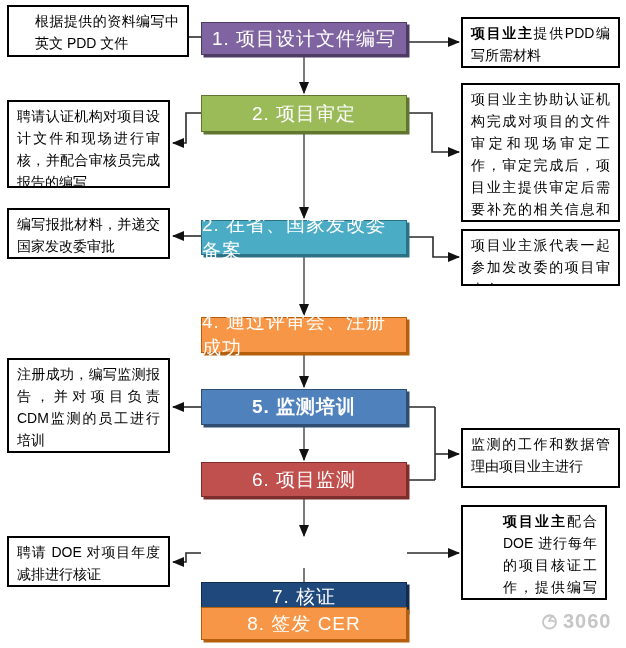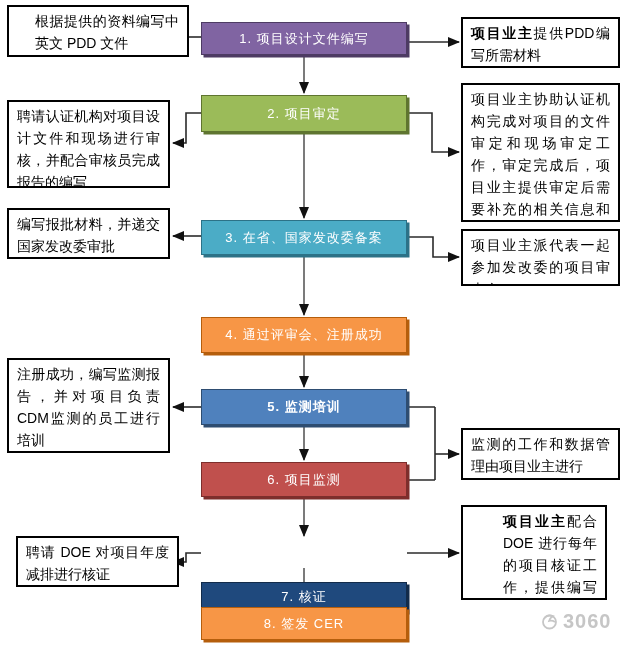--- a/index.html
+++ b/index.html
@@ -5,21 +5,21 @@
   html,body{margin:0;padding:0;background:#ffffff;}
   .canvas{
     position:relative;width:626px;height:648px;background:#ffffff;overflow:hidden;
     font-family:"Liberation Sans","DejaVu Sans",sans-serif;
   }
   .arrows{position:absolute;left:0;top:0;width:626px;height:648px;z-index:1;}
   .step{
     position:absolute;left:201px;width:206px;z-index:2;
     box-sizing:border-box;
     display:flex;align-items:center;justify-content:center;
-    color:#ffffff;font-size:13px;letter-spacing:1px;
+    color:#ffffff;font-size:19px;letter-spacing:1px;
     border:1px solid var(--edge,#333);
     box-shadow:2.5px 2.5px 0 var(--edge,#333);
     background:#888;
   }
   .step.bold{font-weight:bold;}
   #step-1{top:22px;height:33px;}
   #step-2{top:95px;height:37px;}
   #step-3{top:220px;height:35px;}
   #step-4{top:317px;height:36px;}
   #step-5{top:389px;height:36px;}
@@ -30,25 +30,25 @@
     position:absolute;z-index:2;box-sizing:border-box;
     background:#ffffff;border:2px solid #000000;
     font-size:14px;line-height:22px;color:#000;
     padding:3px 8px;text-align:justify;overflow:hidden;
   }
   .note b{font-weight:bold;}
   #lnote-1{left:7px;top:5px;width:182px;height:52px;padding-left:26px;}
   #lnote-2{left:7px;top:100px;width:163px;height:88px;}
   #lnote-3{left:7px;top:208px;width:163px;height:51px;}
   #lnote-4{left:7px;top:358px;width:163px;height:95px;}
-  #lnote-5{left:16px;top:536px;width:163px;height:51px;}
+  #lnote-5{left:7px;top:536px;width:163px;height:51px;}
   #rnote-1{left:461px;top:17px;width:159px;height:51px;}
   #rnote-2{left:461px;top:83px;width:159px;height:139px;}
   #rnote-3{left:461px;top:229px;width:159px;height:57px;}
-  #rnote-4{left:461px;top:428px;width:159px;height:52px;}
+  #rnote-4{left:461px;top:428px;width:159px;height:60px;}
   #rnote-5{left:461px;top:505px;width:146px;height:95px;padding-left:40px;}
   .watermark{
     position:absolute;left:540px;top:610px;z-index:3;
     display:flex;align-items:center;gap:4px;
     color:#c6c6c6;
   }
   .watermark .wm-text{
     font-size:20px;font-weight:bold;letter-spacing:1px;
     text-shadow:1px 1px 0 #ffffff;
   }
@@ -85,21 +85,21 @@
       <path d="M201 407 L173 407" marker-end="url(#ah)"></path>
       <path d="M407 407 L435 407 M407 480 L435 480 M435 407 L435 480"></path>
       <path d="M435 454 L459 454" marker-end="url(#ah)"></path>
       <path d="M201 553 L186 553 L186 562 L173 562" marker-end="url(#ah)"></path>
       <path d="M407 553 L459 553" marker-end="url(#ah)"></path>
     </g>
   </svg>
 
   <div class="step" id="step-1" style="background-color: rgb(128, 100, 162); --edge: #4d3b63;">1. 项目设计文件编写</div>
   <div class="step" id="step-2" style="background-color: rgb(155, 187, 89); --edge: #5f7530;">2. 项目审定</div>
-  <div class="step" id="step-3" style="background-color: rgb(75, 172, 198); --edge: #2c7287;">3. 在省、国家发改委备案</div>
+  <div class="step" id="step-3" style="background-color: rgb(75, 172, 198); --edge: #2c7287;">2. 在省、国家发改委备案</div>
   <div class="step" id="step-4" style="background-color: rgb(247, 150, 70); --edge: #b55e0c;">4. 通过评审会、注册成功</div>
   <div class="step bold" id="step-5" style="background-color: rgb(79, 129, 189); --edge: #2e4d71;">5. 监测培训</div>
   <div class="step" id="step-6" style="background-color: rgb(192, 80, 77); --edge: #7d2e2c;">6. 项目监测</div>
   <div class="step" id="step-7" style="background-color: rgb(31, 73, 125); --edge: #122b4a;">7. 核证</div>
   <div class="step" id="step-8" style="background-color: rgb(247, 150, 70); --edge: #b55e0c;">8. 签发 CER</div>
 
   <div class="note" id="lnote-1">
     <span>根据提供的资料编写中英文 PDD 文件</span>
   </div>
   <div class="note" id="lnote-2">

